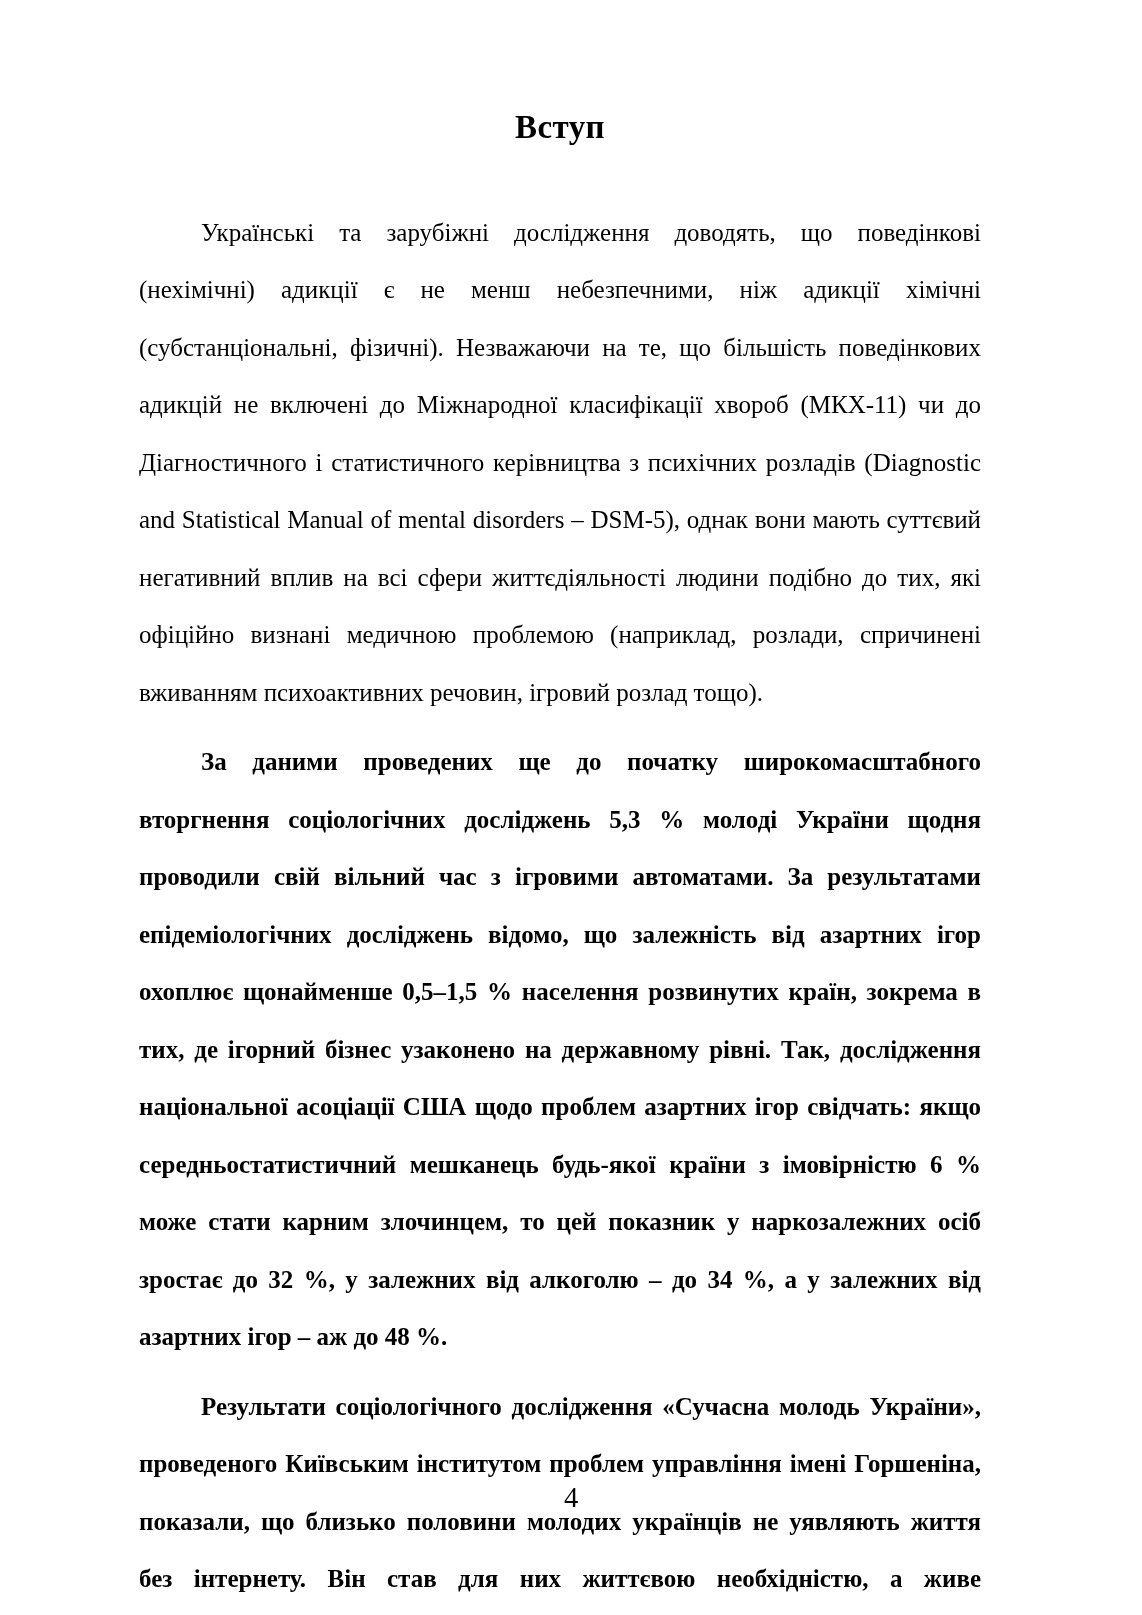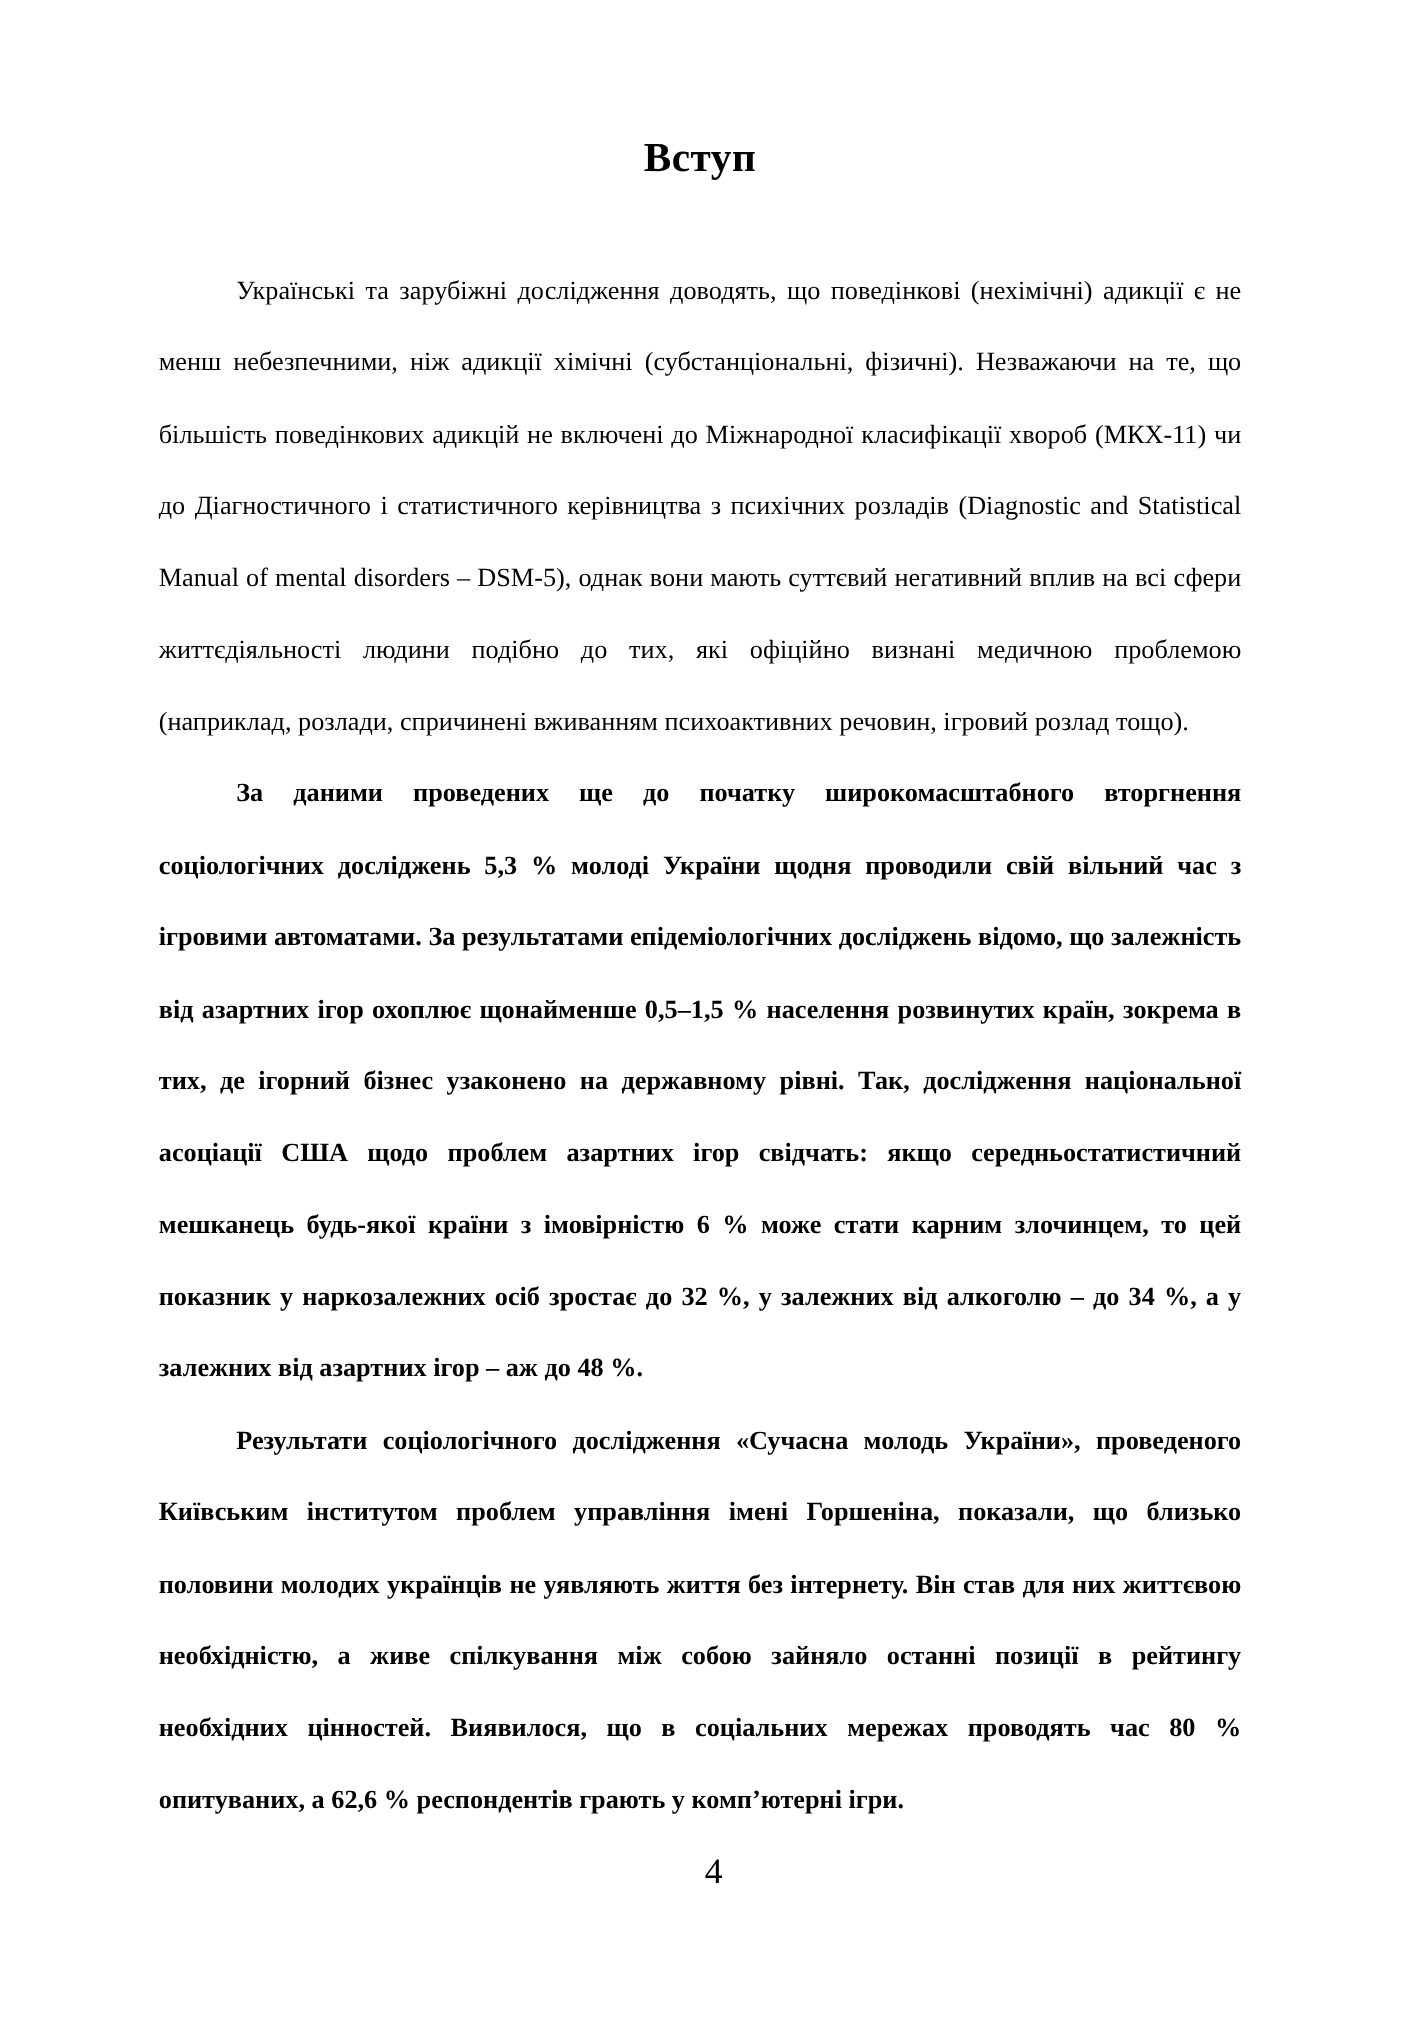--- a/index.html
+++ b/index.html
@@ -35,24 +35,24 @@
     margin: 0;
     padding-top: 108px;
     letter-spacing: 0.4px;
   }
 
   .body-block {
     margin-top: 56px;
   }
 
   .para {
-    margin: 0;
+    margin: 12px;
     text-align: justify;
     text-justify: inter-word;
-    font-size: 21px;
+    font-size: 25px;
     line-height: 57.5px;
     text-indent: 62px;
     hyphens: none;
     -webkit-hyphens: none;
   }
 
   .para + .para {
     margin-top: 0;
     font-weight: bold;
   }

